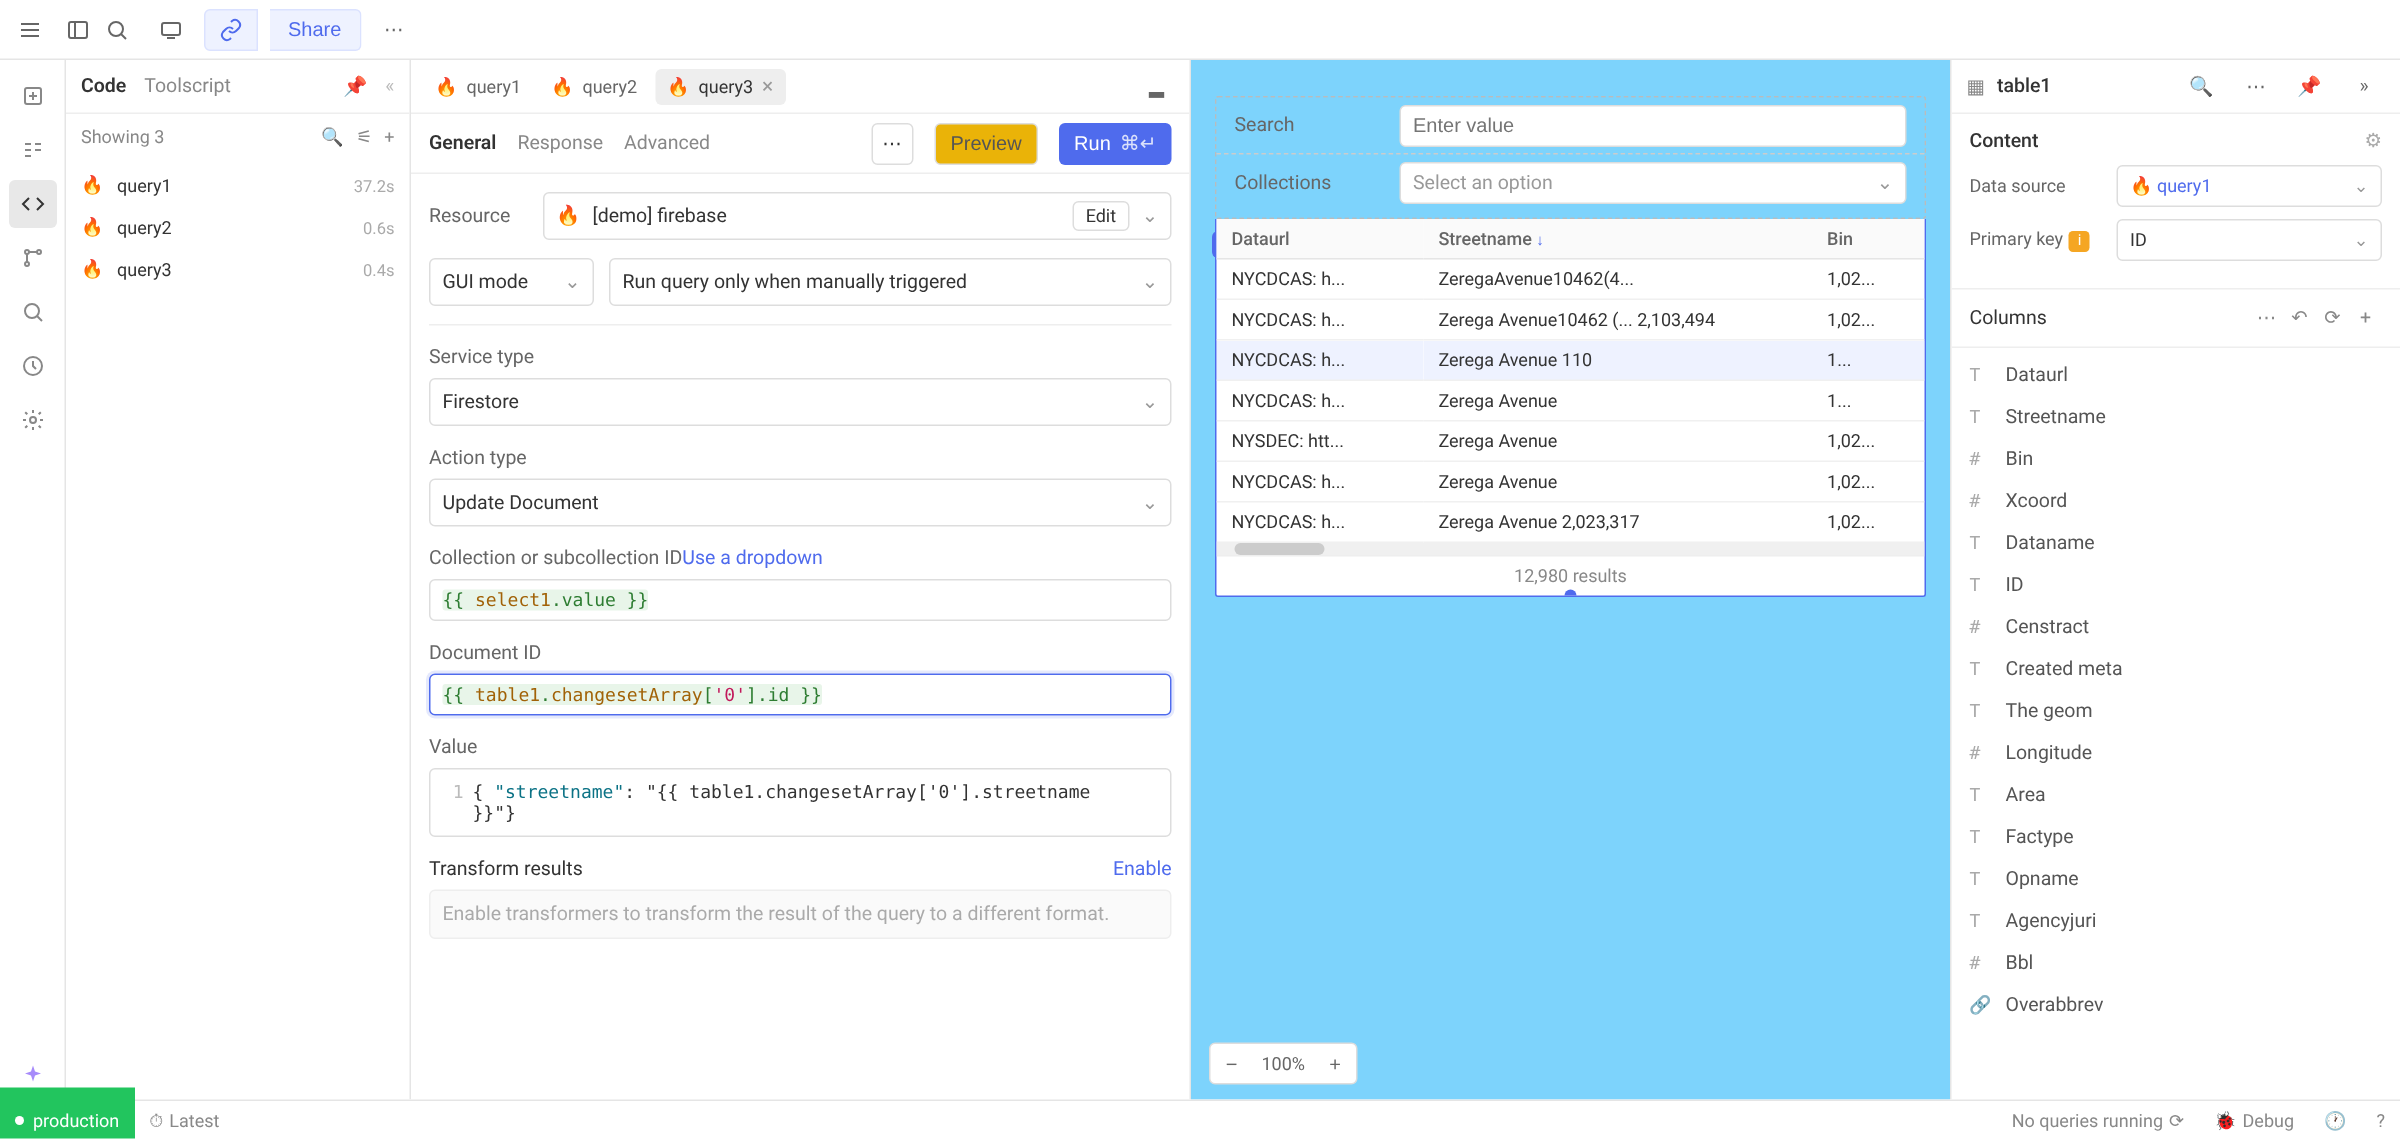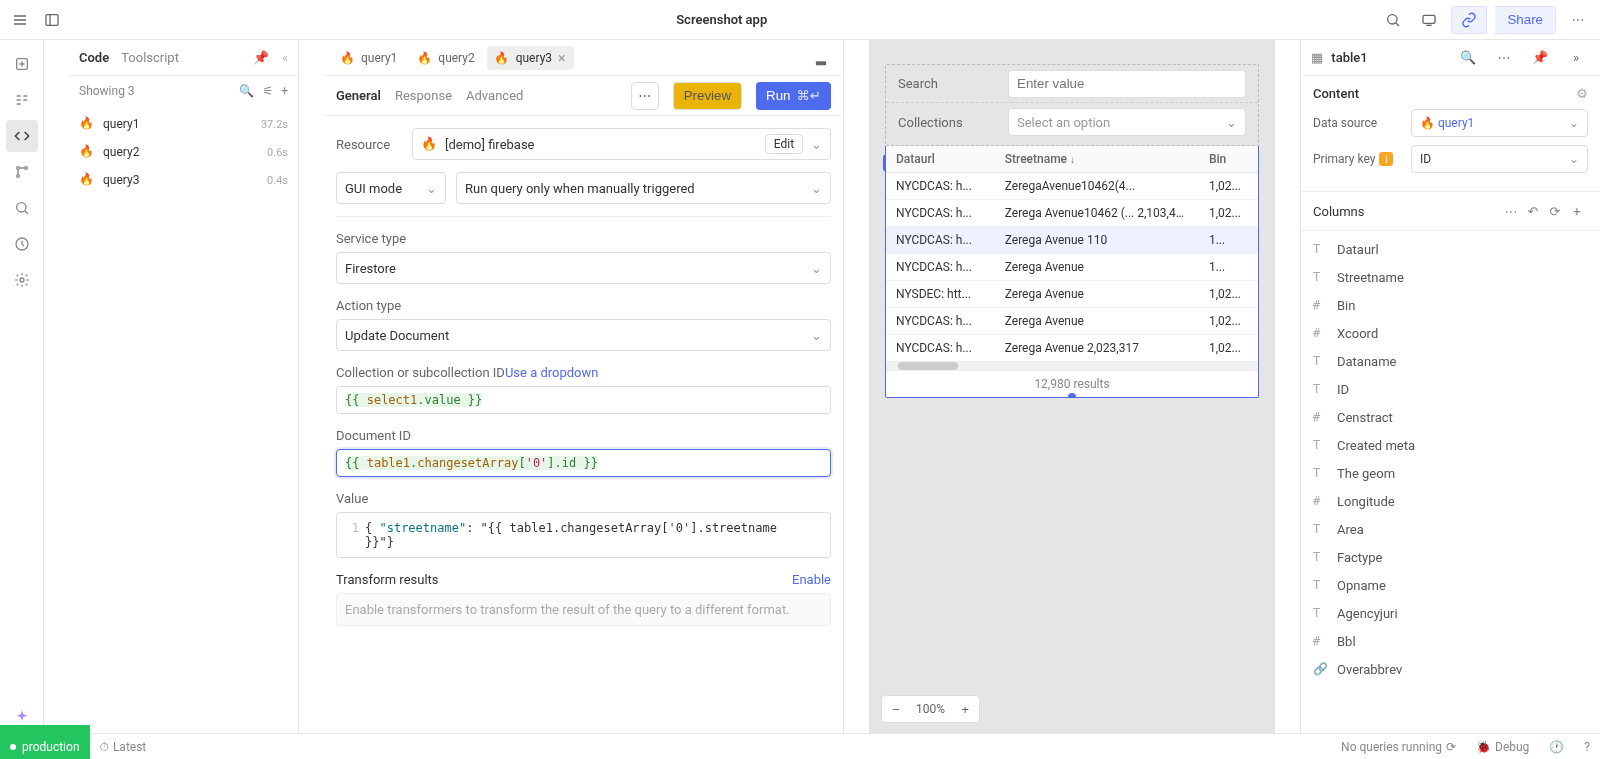--- a/index.html
+++ b/index.html
@@ -10,21 +10,21 @@
 .topbar { display: flex; align-items: center; height: 40px; border-bottom: 1px solid #e5e5e5; padding: 0 8px; }
 .topbar-left { display: flex; align-items: center; gap: 8px; }
 .hamburger, .panel-icon { width: 24px; height: 24px; display: flex; align-items: center; justify-content: center; cursor: pointer; color: #666; }
 .topbar-center { flex: 1; text-align: center; font-weight: 600; }
 .topbar-right { display: flex; align-items: center; gap: 8px; }
 .icon-btn { width: 28px; height: 28px; display: flex; align-items: center; justify-content: center; color: #666; cursor: pointer; border-radius: 4px; }
 .link-btn { width: 36px; height: 28px; background: #eef2ff; border: 1px solid #dbe2ff; border-radius: 4px 0 0 4px; display: flex; align-items: center; justify-content: center; color: #4f6bed; cursor: pointer; }
 .share-btn { height: 28px; padding: 0 12px; background: #eef2ff; border: 1px solid #dbe2ff; border-left: none; border-radius: 0 4px 4px 0; color: #4f6bed; cursor: pointer; font-weight: 500; text-align: center; }
 
 
-.main { display: flex; flex: 1; overflow: hidden; gap: 25px; }
+.main { display: flex; flex: 1; overflow: hidden; }
 .railbar { width: 44px; border-right: 1px solid #e5e5e5; display: flex; flex-direction: column; align-items: center; padding-top: 8px; gap: 4px; }
 .rail-item { width: 32px; height: 32px; display: flex; align-items: center; justify-content: center; color: #888; border-radius: 4px; cursor: pointer; }
 .rail-item.active { background: #e8e8e8; color: #333; }
 .rail-spacer { flex: 1; }
 
 
 .code-panel { width: 230px; border-right: 1px solid #e5e5e5; display: flex; flex-direction: column; }
 .code-header { display: flex; align-items: center; height: 36px; padding: 0 10px; gap: 12px; border-bottom: 1px solid #eee; }
 .code-tab { color: #888; cursor: pointer; }
 .code-tab.active { color: #333; font-weight: 600; }
@@ -75,21 +75,21 @@
 .gutter { width: 20px; color: #bbb; text-align: right; padding-right: 6px; user-select: none; }
 .value-code { flex: 1; }
 .transform-row { display: flex; align-items: center; justify-content: space-between; margin: 14px 0 6px; }
 .transform-box { border: 1px solid #eee; border-radius: 4px; padding: 8px; color: #aaa; background: #fafafa; }
 .schema-row { display: flex; align-items: center; gap: 14px; padding: 8px 0; border-top: 1px solid #eee; margin-top: 14px; }
 .schema-row .tab { color: #888; cursor: pointer; }
 .schema-row .tab.active { color: #333; font-weight: 600; }
 .schema-row .spacer { flex: 1; }
 
 
-.canvas { flex: 1; background: #e5e5e5; position: relative; overflow: auto; padding: 24px 16px; }
+.canvas { flex: 1; background: #7dd3fc; position: relative; overflow: auto; padding: 24px 16px; }
 .table-chip { position: absolute; top: 114px; left: 14px; background: #4f6bed; color: #fff; border-radius: 4px; padding: 2px 6px; font-size: 11px; display: flex; align-items: center; gap: 4px; }
 .table-chip .ai { width: 14px; height: 14px; background: #6d84f0; border-radius: 3px; display: flex; align-items: center; justify-content: center; }
 .search-area { border: 1px dashed #bbb; border-radius: 2px; padding-bottom: 4px; }
 .search-row { display: flex; align-items: center; height: 38px; padding: 0 12px; border-bottom: 1px dashed #ccc; }
 .search-row label { width: 110px; color: #666; }
 .search-input { flex: 1; height: 28px; border: 1px solid #ddd; border-radius: 4px; padding: 0 8px; background: #fff; }
 .collections-select { flex: 1; height: 28px; border: 1px solid #ddd; border-radius: 4px; padding: 0 8px; display: flex; align-items: center; justify-content: space-between; background: #fff; color: #999; cursor: pointer; }
 
 .data-table-wrap { border: 1px solid #4f6bed; border-top: none; border-radius: 0 0 2px 2px; overflow: hidden; background: #fff; position: relative; }
 .handle { position: absolute; bottom: -4px; left: 50%; width: 8px; height: 8px; background: #4f6bed; border-radius: 50%; transform: translateX(-50%); }
@@ -145,21 +145,20 @@
             <path d="M3 6h18M3 12h18M3 18h18" stroke="currentColor" stroke-width="2" fill="none"></path>
           </svg>
         </div>
       <div class="panel-icon">
           <svg viewBox="0 0 24 24">
             <rect x="3" y="4" width="18" height="16" rx="2" stroke="currentColor" stroke-width="2" fill="none"></rect>
             <line x1="9" y1="4" x2="9" y2="20" stroke="currentColor" stroke-width="2"></line>
           </svg>
         </div>
     </div>
-    <div class="topbar-center">Screenshot app</div>
     <div class="topbar-right">
       <div class="icon-btn">
           <svg viewBox="0 0 24 24">
             <circle cx="11" cy="11" r="7" stroke="currentColor" stroke-width="2" fill="none"></circle>
             <line x1="16" y1="16" x2="21" y2="21" stroke="currentColor" stroke-width="2"></line>
           </svg>
         </div>
       <div class="icon-btn">
           <svg viewBox="0 0 24 24">
             <rect x="3" y="5" width="18" height="12" rx="2" stroke="currentColor" stroke-width="2" fill="none"></rect>

